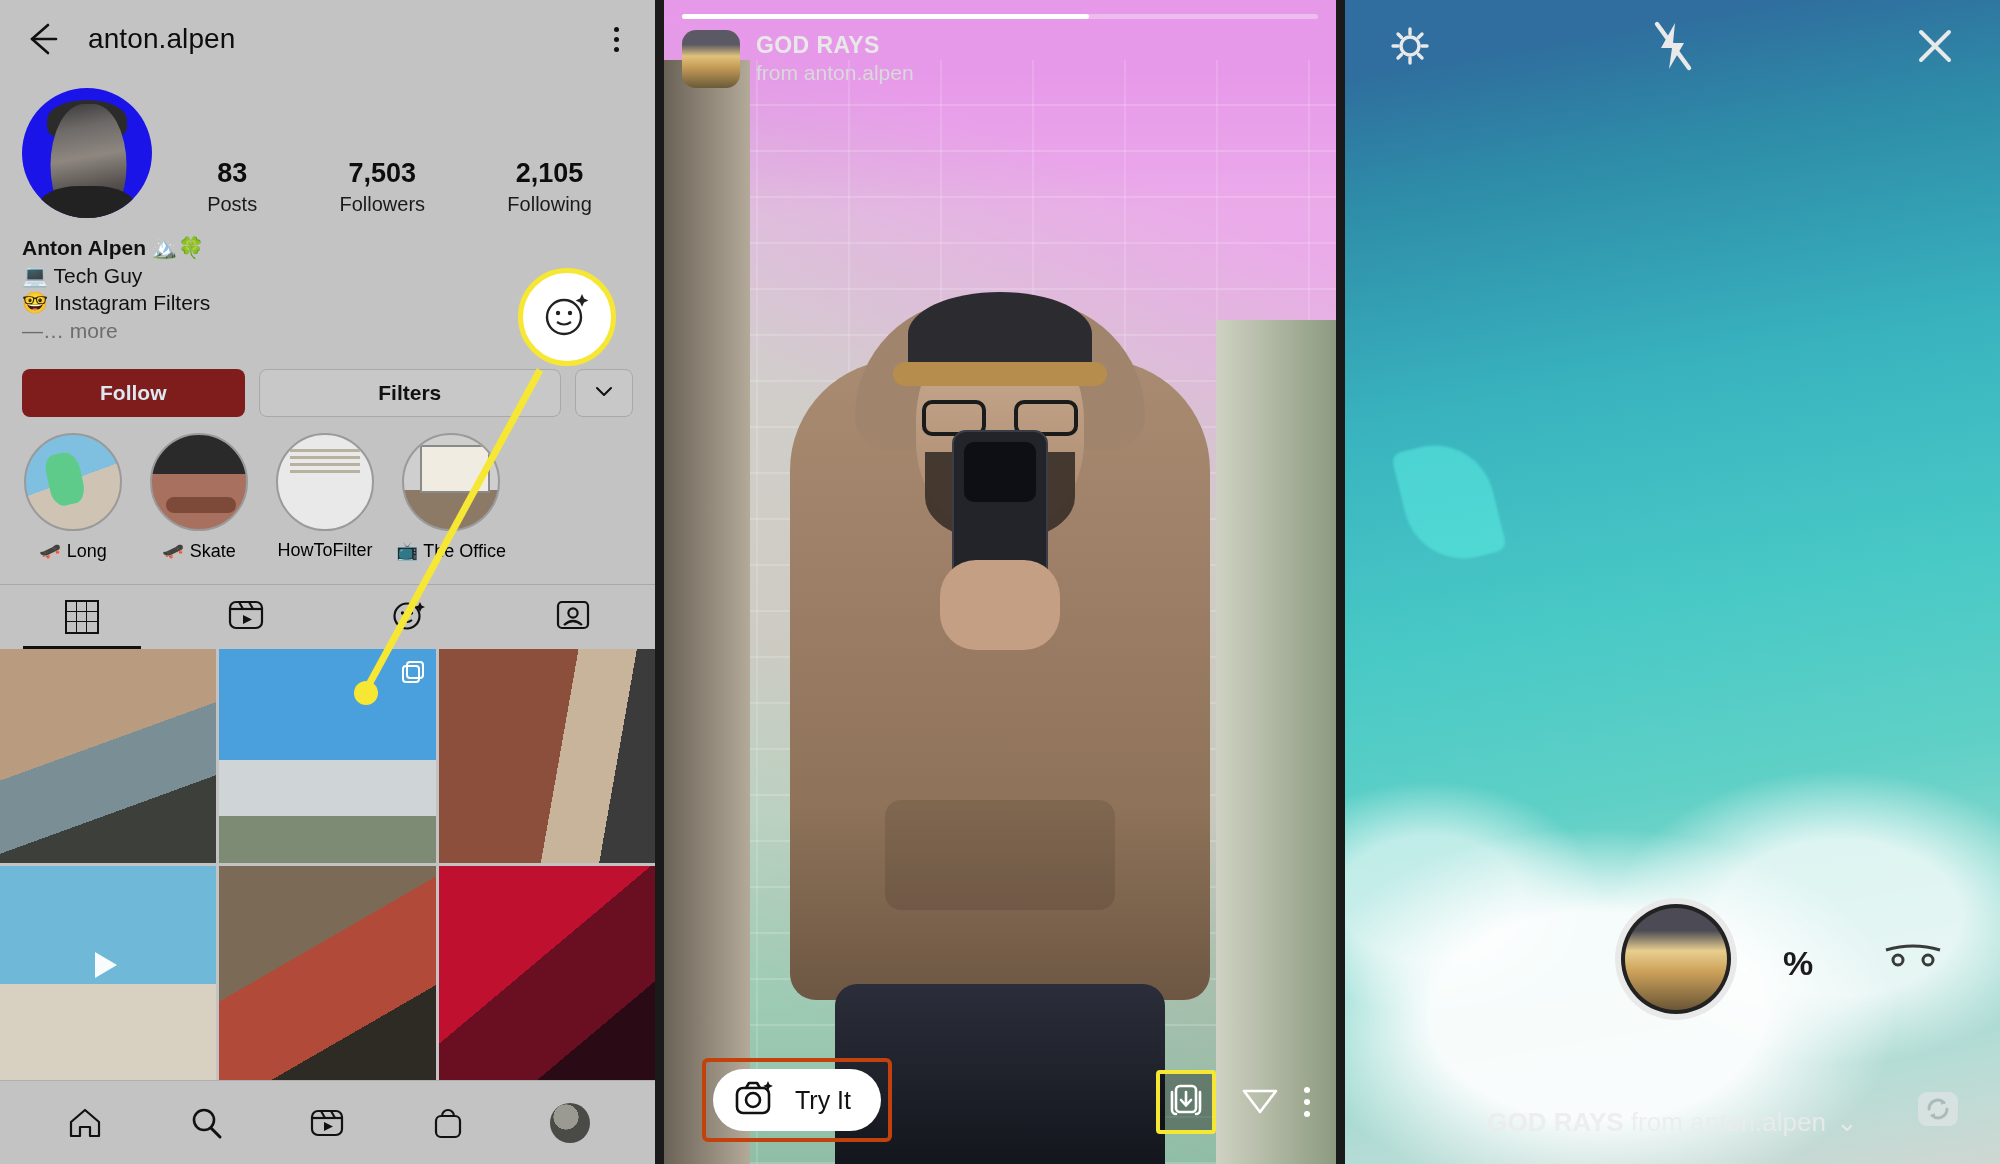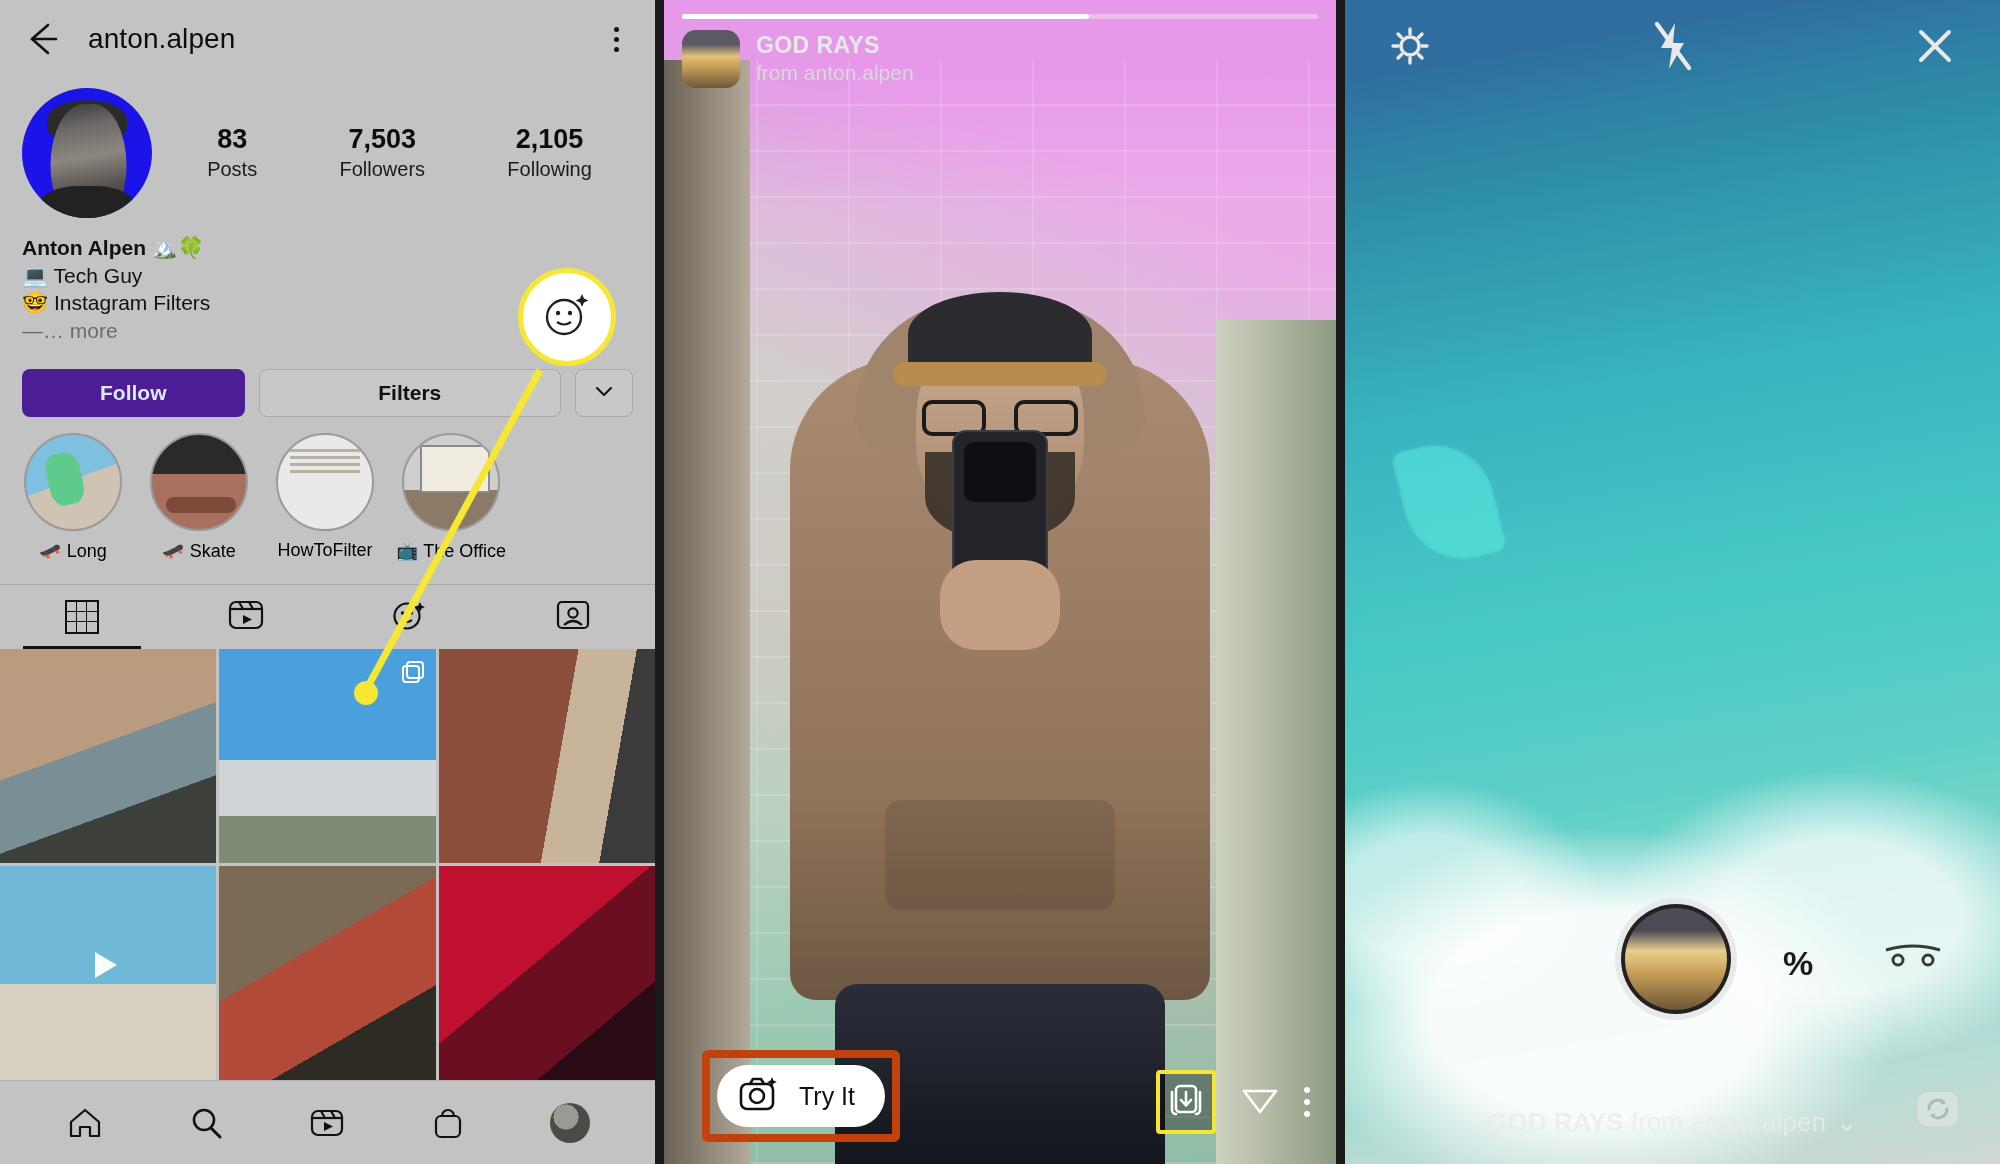--- a/index.html
+++ b/index.html
@@ -25,21 +25,21 @@
   }
   .back-arrow { width: 40px; height: 40px; flex: 0 0 auto; }
   .p-title {
     font-size: 28px; font-weight: 400; color: #0d0d0d;
     letter-spacing: .1px; flex: 1;
   }
   .kebab { width: 34px; height: 34px; display:flex; flex-direction:column;
            align-items:center; justify-content:center; gap:5px; }
   .kebab i { width: 5px; height: 5px; border-radius: 50%; background: #111; display:block;}
 
-  .p-top { display: flex; align-items: center; padding: 10px 22px 0 22px; }
+  .p-top { display: flex; align-items: flex-end; padding: 10px 22px 0 22px; }
   .avatar {
     width: 130px; height: 130px; border-radius: 50%;
     background: #1a14e8; flex: 0 0 auto; position: relative; overflow: hidden;
   }
   .avatar .head {
     position:absolute; left: 50%; top: 16px; transform: translateX(-48%);
     width: 76px; height: 118px;
     background: linear-gradient(170deg,#3a3a3a 0%, #6e6a68 22%, #8e8780 45%, #55504d 70%, #2a2a2a 100%);
     border-radius: 44% 44% 38% 38% / 52% 52% 48% 48%;
   }
@@ -57,21 +57,21 @@
   .stat .num { font-size: 27px; font-weight: 700; color:#0d0d0d; line-height:1.25; }
   .stat .lbl { font-size: 20px; color:#1a1a1a; line-height:1.35; }
 
   .bio { padding: 16px 22px 0 22px; }
   .bio .line { font-size: 21px; color: #111; line-height: 1.32; white-space: nowrap; }
   .bio .name { font-weight: 600; }
   .bio .more { color: #6d6d6d; }
 
   .p-buttons { display:flex; gap: 14px; padding: 24px 22px 0 22px; align-items:center;}
   .btn-follow {
-    flex: 1 1 0; height: 48px; background:#4c1d95; color:#dce9f3;
+    flex: 1 1 0; height: 48px; background:#7f1d1d; color:#dce9f3;
     border-radius: 8px; display:flex; align-items:center; justify-content:center;
     font-size: 21px; font-weight: 600; border:none;
   }
   .btn-message {
     flex: 1.35 1 0; height: 48px; background:#c8c8c8; color:#111;
     border: 1px solid #a9a9a9; border-radius: 8px;
     display:flex; align-items:center; justify-content:center;
     font-size: 21px; font-weight: 600;
   }
   .btn-caret {
@@ -200,21 +200,21 @@
   .story-top { position:absolute; top: 30px; left: 18px; right:18px;
                display:flex; align-items:center; gap:16px; z-index:5; }
   .st-thumb { width:58px; height:58px; border-radius:14px; flex:0 0 auto;
     background: linear-gradient(180deg,#5b5a64 0 25%, #e0c27c 45%, #c49a55 65%, #6a5a3a 100%); }
   .st-meta { line-height:1.28; }
   .st-title { font-size:23px; font-weight:700; color:#e8e8e8; letter-spacing:.4px; }
   .st-sub { font-size:21px; color:#d9d9d9; }
 
   .try-wrap {
     position:absolute; left: 38px; bottom: 22px; z-index:6;
-    border: 8px solid #c2410c; border-radius: 6px; padding: 7px;
+    border: 4px solid #c2410c; border-radius: 6px; padding: 7px;
   }
   .try-pill {
     height: 62px; padding: 0 30px 0 22px; background:#fff; border-radius: 34px;
     display:flex; align-items:center; gap: 18px;
   }
   .try-label { font-size: 25px; color:#111; }
 
   .story-actions { position:absolute; right: 26px; bottom: 30px; display:flex;
                    align-items:center; gap: 22px; z-index:6; }
   .save-box { border: 4px solid #f6e734; padding: 6px; border-radius: 4px; background: rgba(0,0,0,.35);}

